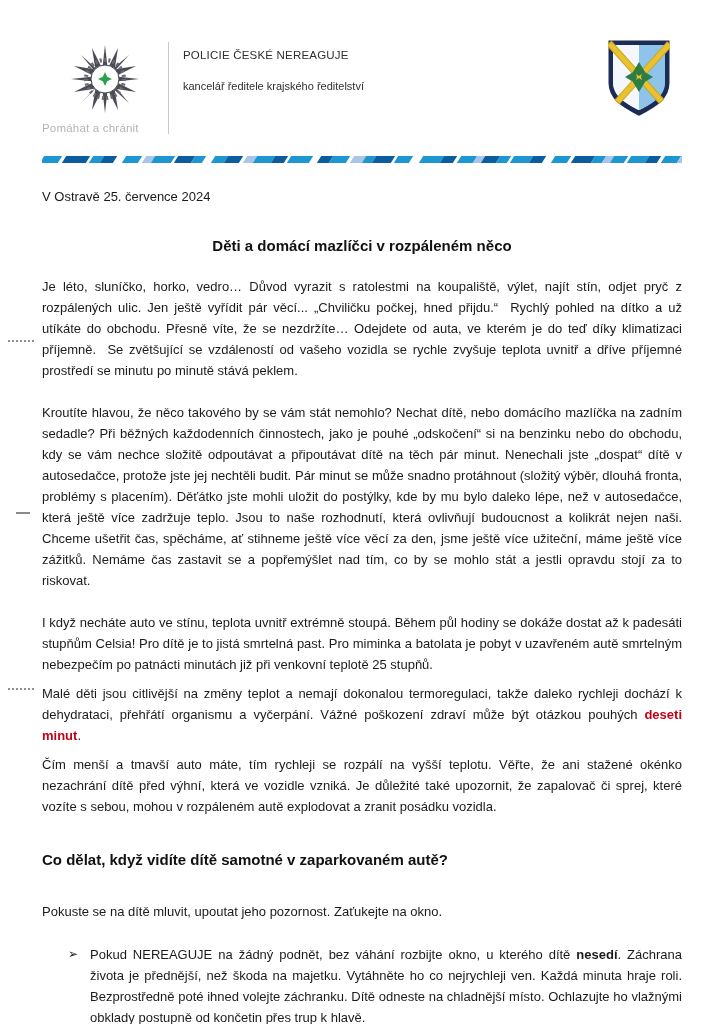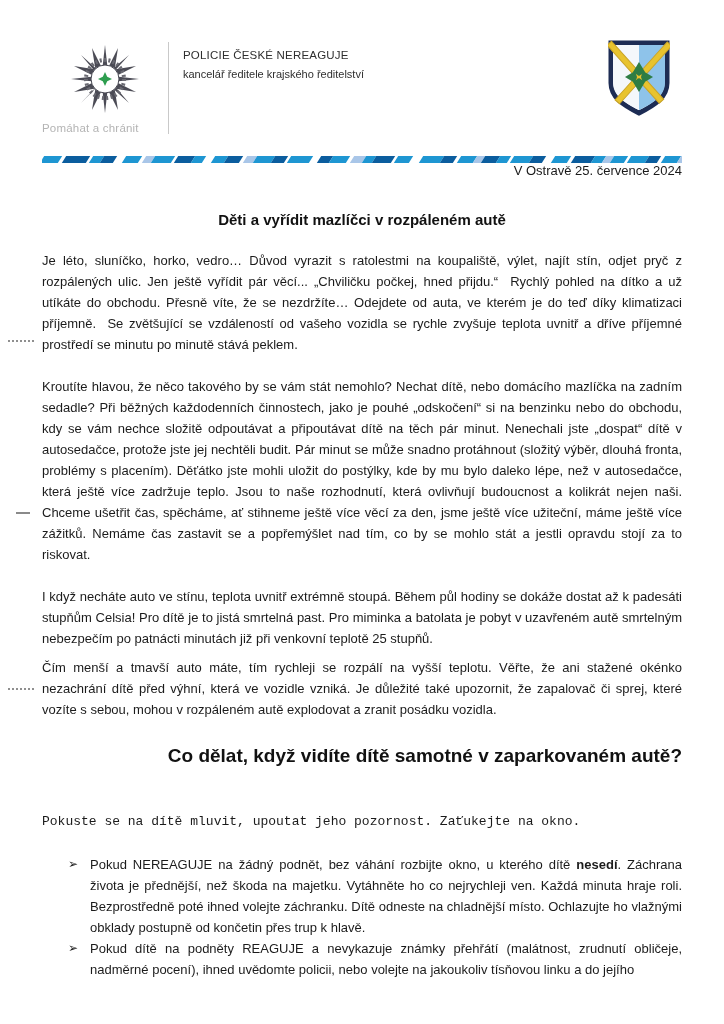--- a/index.html
+++ b/index.html
@@ -16,47 +16,47 @@
   .content { padding:40px 42px 0 42px; }
 
   
   .letterhead { display:flex; align-items:flex-start; }
   .logo-block { width:126px; flex:0 0 126px; text-align:left; }
   .logo-block svg { display:block; margin:2px auto 0; }
   .motto { margin-top:6px; font-size:11.5px; color:#b4b4b4; letter-spacing:.2px; }
   .vline { width:1px; background:#c9c9c9; align-self:stretch; margin:2px 14px 0 0; min-height:92px; }
   .org-block { padding-top:8px; }
   .org-line { font-size:11.5px; color:#2f2f2f; line-height:15px; letter-spacing:.2px; }
-  .office-block { margin-top:4px; }
+  .office-block { margin-top:16px; }
   .office-line { font-size:11px; color:#2f2f2f; line-height:14px; }
   .crest-block { margin-left:auto; padding-right:12px; }
 
   
   .stripe {
     margin-top:22px;
     height:7px; width:640px;
     display:flex; overflow:hidden;
   }
   .stripe span { display:block; height:7px; flex:0 0 auto; transform:skewX(-32deg); }
 
   
-  .dateline { text-align:right; font-size:13px; color:#1a1a1a; }
+  .dateline { margin-top:26px; font-size:13px; color:#1a1a1a; }
   .doc-title { margin-top:33px; text-align:center; font-size:15px; font-weight:bold; color:#111; }
   .body-text { margin-top:22px; }
   .para {
     font-size:13px; line-height:21px; text-align:justify;
     white-space:pre-wrap; margin-bottom:21px; color:#1b1b1b;margin-top:8px;
   }
   .para.tight { margin-bottom:0; }
   .red-bold { color:#c00116; font-weight:bold; }
   .bold { font-weight:bold; }
   .section-heading {
-    margin-top:25px; text-align:right; font-size:19px; font-weight:bold; color:#111;
-  }
-  .intro-line { margin-top:44px; font-size:13px; line-height:21px; color:#1b1b1b;font-family:Liberation Mono, monospace; }
+    margin-top:34px; text-align:left; font-size:15px; font-weight:bold; color:#111;
+  }
+  .intro-line { margin-top:33px; font-size:13px; line-height:21px; color:#1b1b1b; }
   .action-list { margin-top:22px; padding-left:26px; }
   .bullet { display:flex; margin-bottom:0; }
   .glyph { flex:0 0 22px; font-size:12px; line-height:21px; color:#1b1b1b; }
   .btext { flex:1; font-size:13px; line-height:21px; text-align:justify; color:#1b1b1b; }
 
   
   .fold-mark { position:absolute; }
   .fold-dotted { left:8px; width:26px; border-top:2px dotted #8f8f8f; }
   .fold-solid  { left:16px; width:14px; border-top:2px solid #8a8a8a; }
   .fm1 { top:340px; } .fm2 { top:512px; } .fm3 { top:688px; }
@@ -187,26 +187,27 @@
         <span style="width: 3px;"></span>
         <span style="width: 18px; background: rgb(30, 150, 210);"></span>
         <span style="width: 12px; background: rgb(11, 93, 158);"></span>
         <span style="width: 4px;"></span>
         <span style="width: 16px; background: rgb(30, 150, 210);"></span>
         <span style="width: 9px; background: rgb(169, 198, 232);"></span>
       </div>
 
     <div class="dateline">V Ostravě 25. července 2024</div>
 
-    <div class="doc-title">Děti a vyřídit mazlíčci v rozpáleném autě</div>
+    <div class="doc-title">Děti a domácí mazlíčci v rozpáleném něco</div>
 
     <div class="body-text">
         <p class="para"><span>Je léto, sluníčko, horko, vedro… Důvod vyrazit s ratolestmi na koupaliště, výlet, najít stín, odjet pryč z rozpálených ulic. Jen ještě vyřídit pár věcí... „Chviličku počkej, hned přijdu.“  Rychlý pohled na dítko a už utíkáte do obchodu. Přesně víte, že se nezdržíte… Odejdete od auta, ve kterém je do teď díky klimatizaci příjemně.  Se zvětšující se vzdáleností od vašeho vozidla se rychle zvyšuje teplota uvnitř a dříve příjemné prostředí se minutu po minutě stává peklem.</span></p>
         <p class="para"><span>Kroutíte hlavou, že něco takového by se vám stát nemohlo? Nechat dítě, nebo domácího mazlíčka na zadním sedadle? Při běžných každodenních činnostech, jako je pouhé „odskočení“ si na benzinku nebo do obchodu, kdy se vám nechce složitě odpoutávat a připoutávat dítě na těch pár minut. Nenechali jste „dospat“ dítě v autosedačce, protože jste jej nechtěli budit. Pár minut se může snadno protáhnout (složitý výběr, dlouhá fronta, problémy s placením). Děťátko jste mohli uložit do postýlky, kde by mu bylo daleko lépe, než v autosedačce, která ještě více zadržuje teplo. Jsou to naše rozhodnutí, která ovlivňují budoucnost a kolikrát nejen naši. Chceme ušetřit čas, spěcháme, ať stihneme ještě více věcí za den, jsme ještě více užiteční, máme ještě více zážitků. Nemáme čas zastavit se a popřemýšlet nad tím, co by se mohlo stát a jestli opravdu stojí za to riskovat.</span></p>
         <p class="para tight"><span>I když necháte auto ve stínu, teplota uvnitř extrémně stoupá. Během půl hodiny se dokáže dostat až k padesáti stupňům Celsia! Pro dítě je to jistá smrtelná past. Pro miminka a batolata je pobyt v uzavřeném autě smrtelným nebezpečím po patnácti minutách již při venkovní teplotě 25 stupňů.</span></p>
+        <p class="para tight"><span>Malé děti jsou citlivější na změny teplot a nemají dokonalou termoregulaci, takže daleko rychleji dochází k dehydrataci, přehřátí organismu a vyčerpání. Vážné poškození zdraví může být otázkou pouhých </span><span class="red-bold">deseti minut</span><span>.</span></p>
         <p class="para"><span>Čím menší a tmavší auto máte, tím rychleji se rozpálí na vyšší teplotu. Věřte, že ani stažené okénko nezachrání dítě před výhní, která ve vozidle vzniká. Je důležité také upozornit, že zapalovač či sprej, které vozíte s sebou, mohou v rozpáleném autě explodovat a zranit posádku vozidla.</span></p>
       </div>
 
     <div class="section-heading">Co dělat, když vidíte dítě samotné v zaparkovaném autě?</div>
 
     <div class="intro-line">Pokuste se na dítě mluvit, upoutat jeho pozornost. Zaťukejte na okno.</div>
 
     <div class="action-list">
         <div class="bullet">
           <span class="glyph">➢</span>

